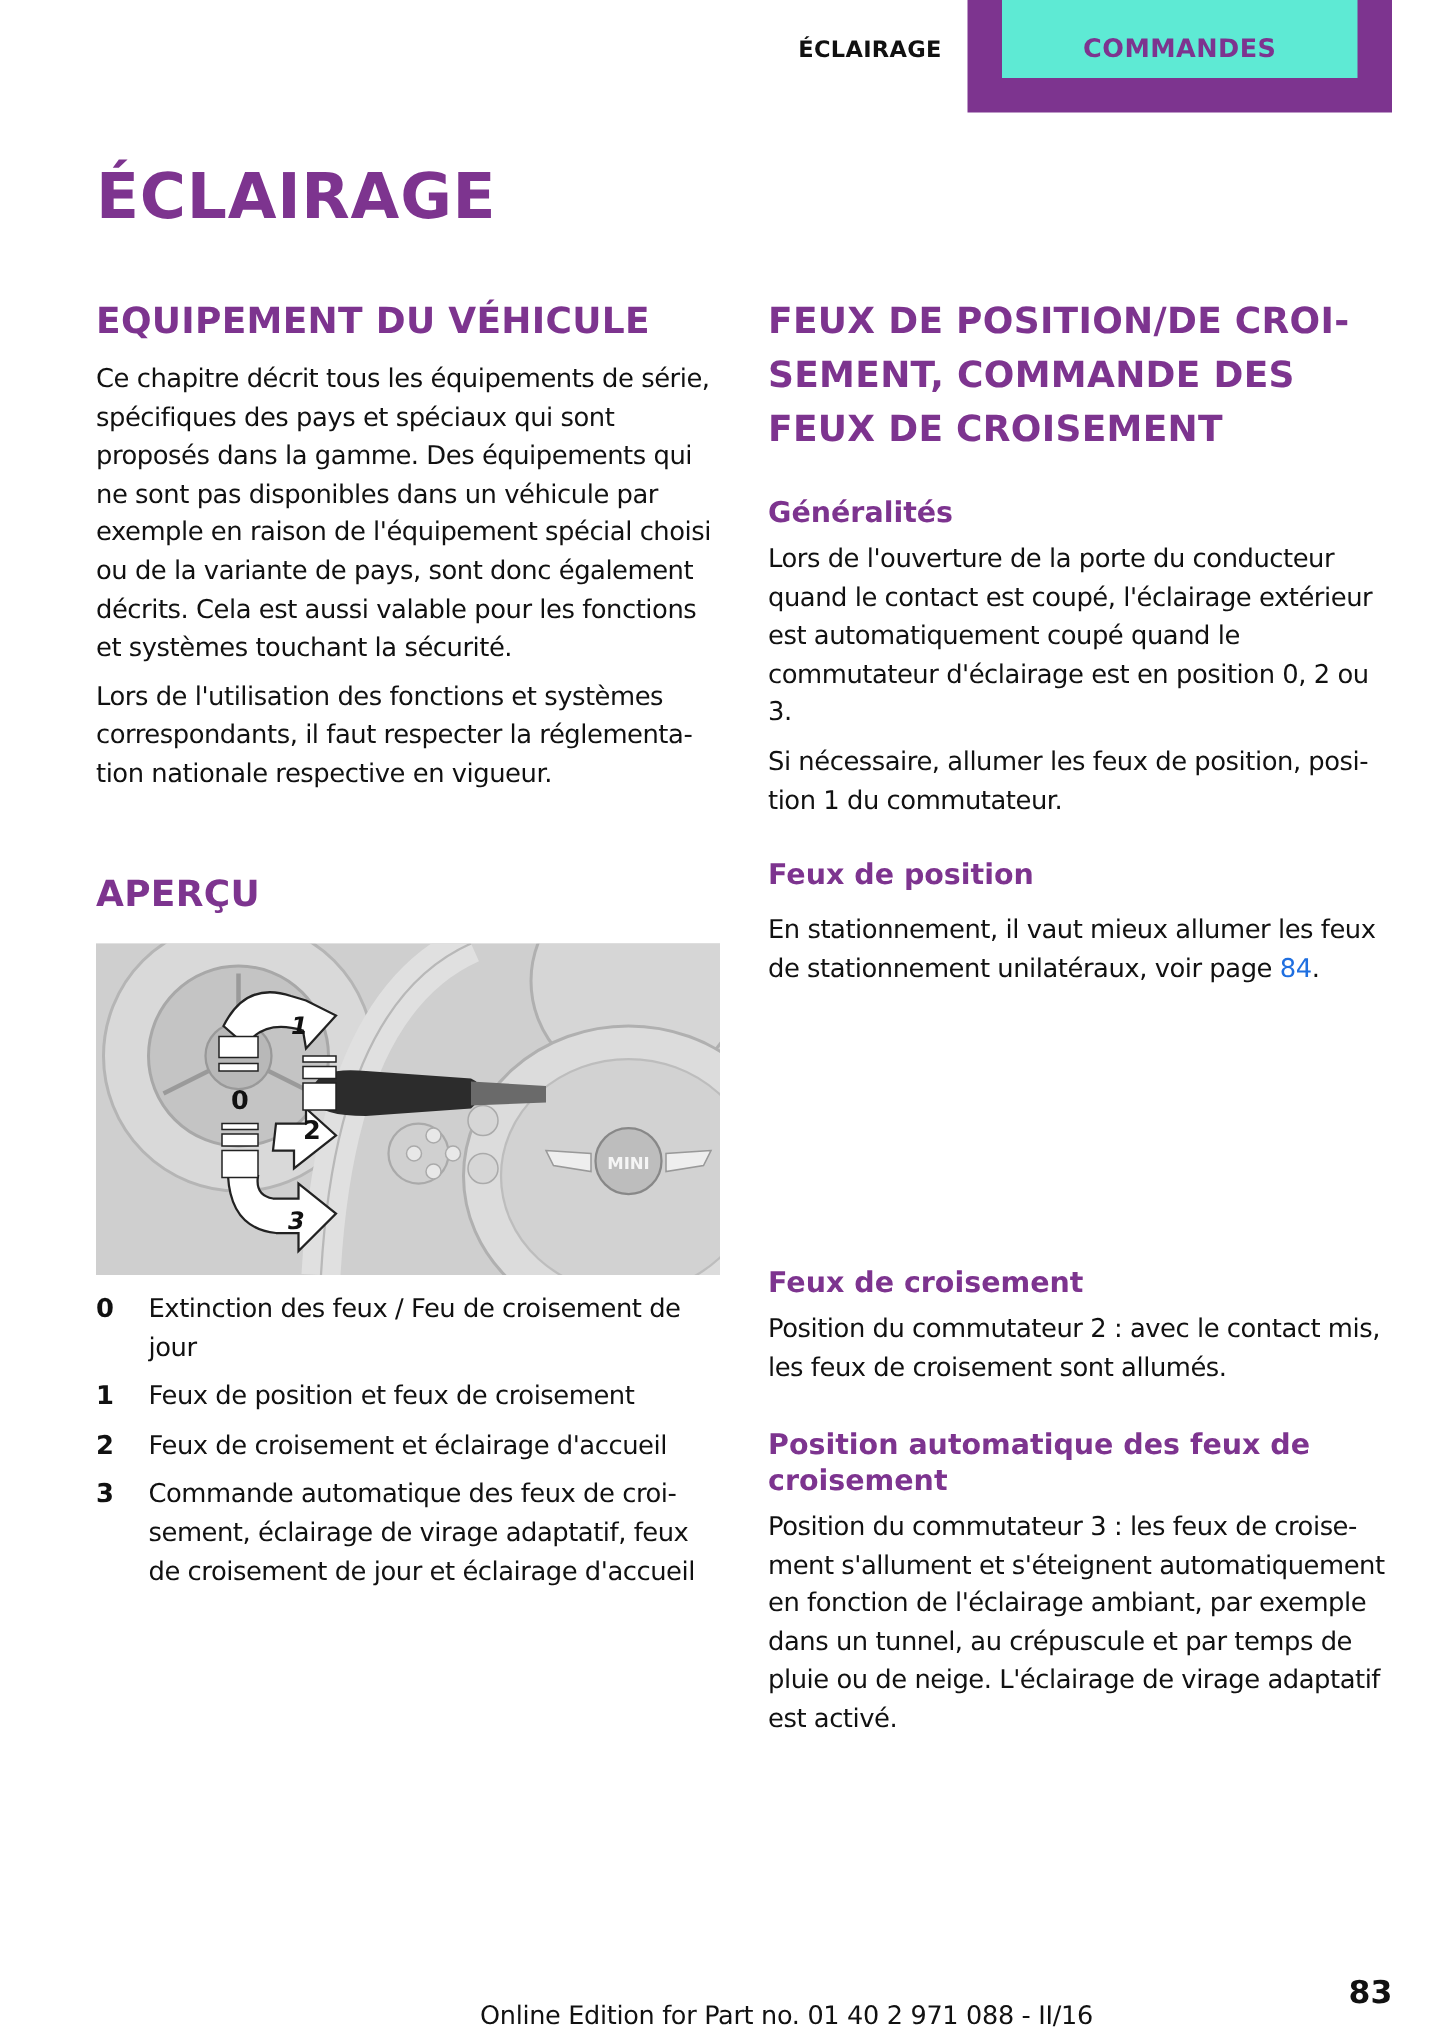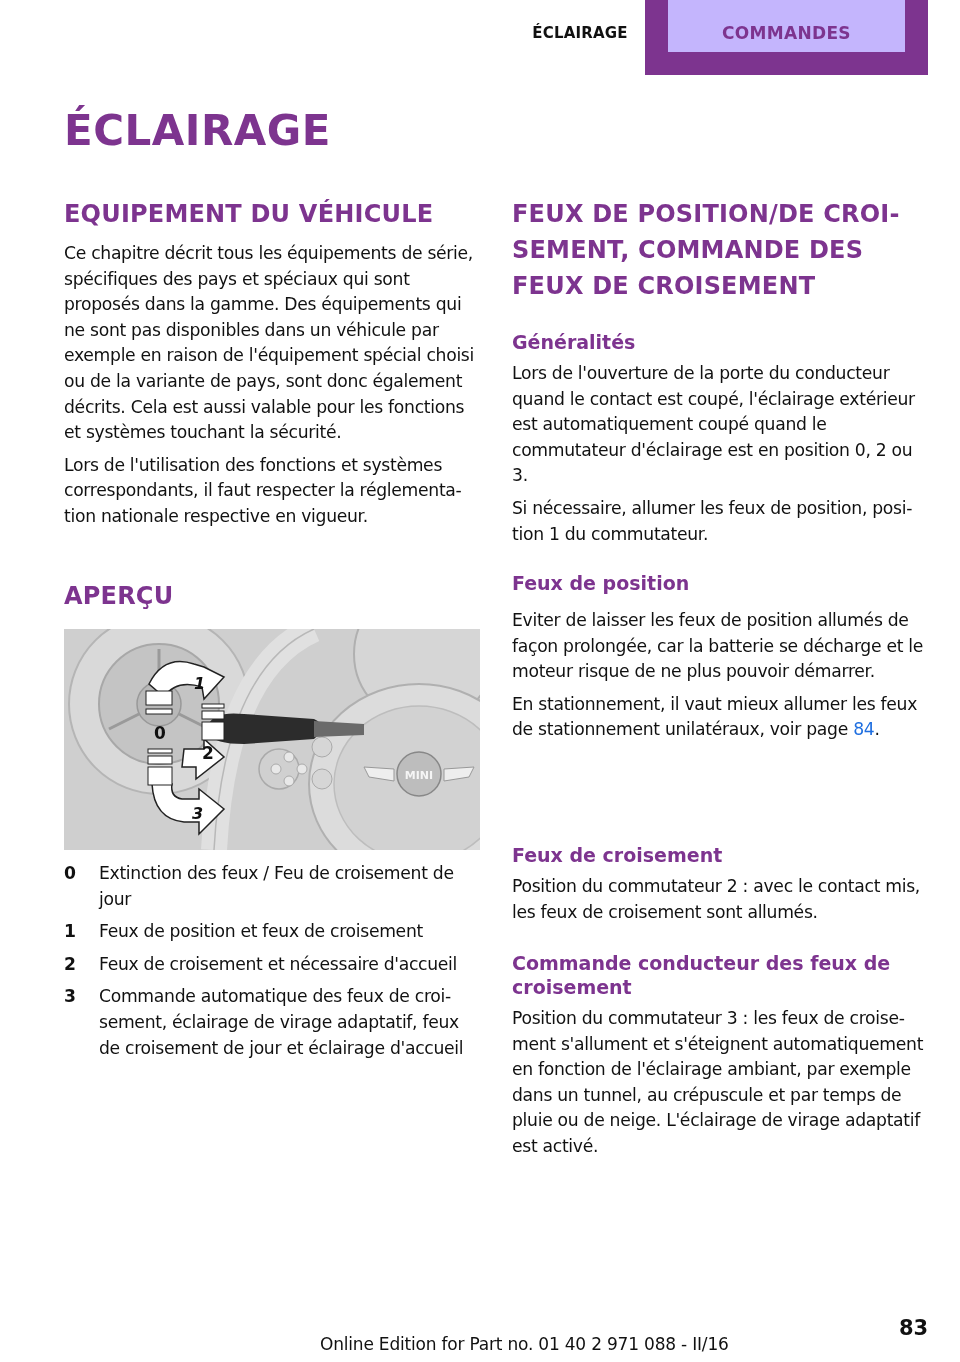--- a/index.html
+++ b/index.html
@@ -12,21 +12,21 @@
     .tab-plain {
       position: absolute; left: 528px; top: 24px; width: 104px; text-align: center;
       font-weight: bold; font-size: 15px; letter-spacing: 0.2px; color: #111;
     }
     .tab-active-frame {
       position: absolute; left: 645px; top: 0; width: 283px; height: 75px;
       background: #7d348f;
     }
     .tab-active-inner {
       position: absolute; left: 23px; top: 0; width: 237px; height: 52px;
-      background: #c4b5fd; display: flex; align-items: center; justify-content: center;
+      background: #5eead4; display: flex; align-items: center; justify-content: center;
     }
     .tab-active-label {
       font-weight: bold; font-size: 17px; color: #7d348f; letter-spacing: 0.3px; padding-top: 14px;
     }
 
     .page-title {
       position: absolute; left: 64px; top: 106px; font-size: 42px; font-weight: bold; color: #7d348f;
       letter-spacing: 0.5px;
     }
 
@@ -139,48 +139,47 @@
   <div class="legend-item">
     <span class="legend-key">0</span>
     <span class="legend-text">Extinction des feux / Feu de croisement de jour</span>
   </div>
   <div class="legend-item">
     <span class="legend-key">1</span>
     <span class="legend-text">Feux de position et feux de croisement</span>
   </div>
   <div class="legend-item">
     <span class="legend-key">2</span>
-    <span class="legend-text">Feux de croisement et nécessaire d'accueil</span>
+    <span class="legend-text">Feux de croisement et éclairage d'accueil</span>
   </div>
   <div class="legend-item">
     <span class="legend-key">3</span>
     <span class="legend-text">Commande automatique des feux de croi­sement, éclairage de virage adaptatif, feux de croisement de jour et éclairage d'accueil</span>
   </div>
 </div>
 
 <div class="col col-right">
   <h2 class="h2" style="position:absolute; top:196px; left:0; width:420px;">FEUX DE POSITION/DE CROI­SEMENT, COMMANDE DES FEUX DE CROISEMENT</h2>
 
   <h3 class="h3" style="position:absolute; top:330px; left:0;">Généralités</h3>
   <div style="position:absolute; top:361px; left:0; width:420px;">
     <p class="body">Lors de l'ouverture de la porte du conducteur quand le contact est coupé, l'éclairage exté­rieur est automatiquement coupé quand le commutateur d'éclairage est en position 0, 2 ou 3.</p>
     <p class="body" style="margin-top:7px;">Si nécessaire, allumer les feux de position, posi­tion 1 du commutateur.</p>
   </div>
 
   <h3 class="h3" style="position:absolute; top:571px; left:0;">Feux de position</h3>
   <div style="position:absolute; top:601px; left:0; width:420px;">
-    <p class="body" style="margin-top:7px;">Eviter de laisser les feux de position allumés de façon prolongée, car la batterie se décharge et le moteur risque de ne plus pouvoir démarrer.</p>
     <p class="body" style="margin-top:7px;"><span>En stationnement, il vaut mieux allumer les feux de stationnement unilatéraux, voir page </span><span class="link">84</span><span>.</span></p>
   </div>
 
   <h3 class="h3" style="position:absolute; top:843px; left:0;">Feux de croisement</h3>
   <div style="position:absolute; top:874px; left:0; width:420px;">
     <p class="body">Position du commutateur 2 : avec le contact mis, les feux de croisement sont allumés.</p>
   </div>
 
-  <h3 class="h3" style="position:absolute; top:951px; left:0; width:420px;">Commande conducteur des feux de croisement</h3>
+  <h3 class="h3" style="position:absolute; top:951px; left:0; width:420px;">Position automatique des feux de croisement</h3>
   <div style="position:absolute; top:1006px; left:0; width:420px;">
     <p class="body">Position du commutateur 3 : les feux de croise­ment s'allument et s'éteignent automatique­ment en fonction de l'éclairage ambiant, par exemple dans un tunnel, au crépuscule et par temps de pluie ou de neige. L'éclairage de vi­rage adaptatif est activé.</p>
   </div>
 </div>
 
 <div class="footer">Online Edition for Part no. 01 40 2 971 088 - II/16</div>
 <div class="page-num">83</div>
 
 </body></html>

